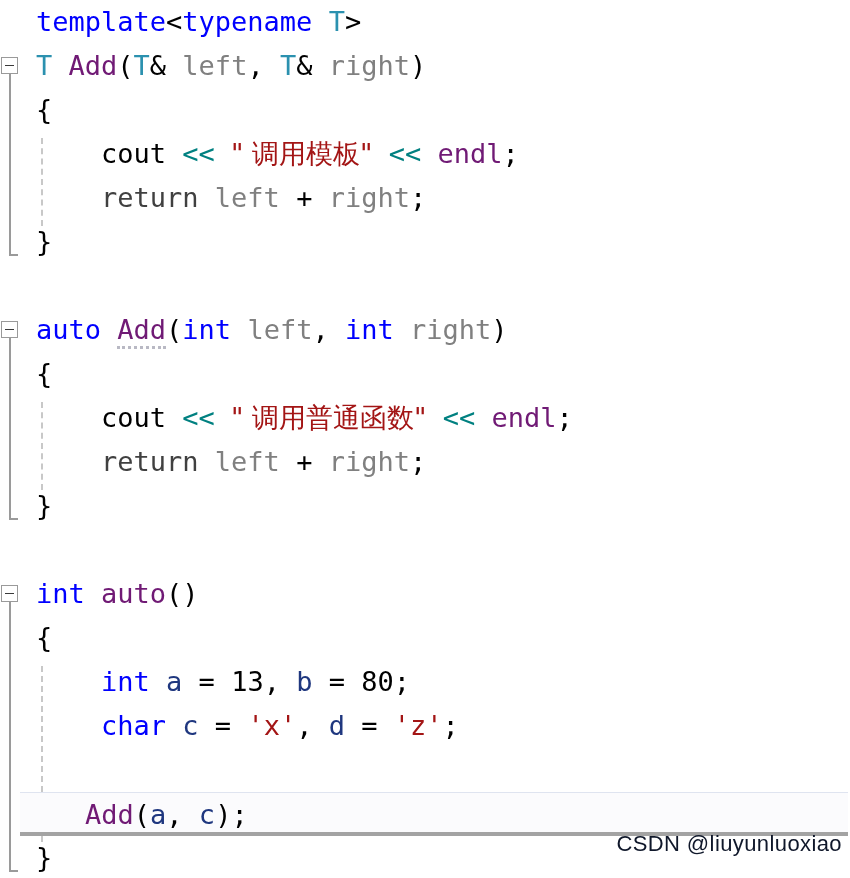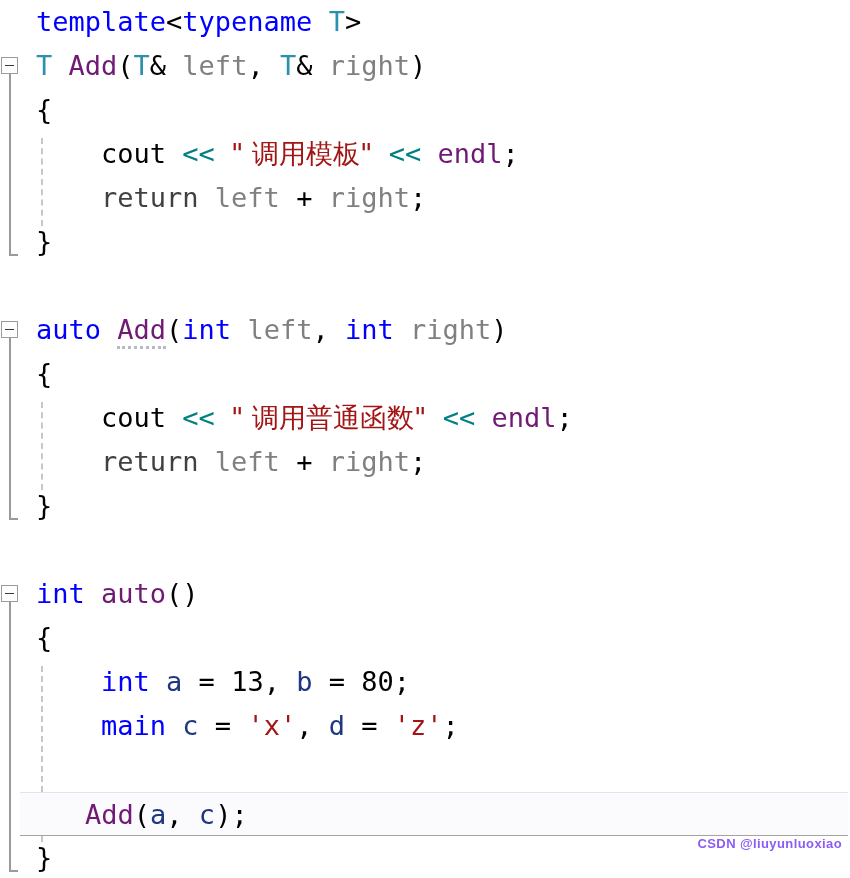--- a/index.html
+++ b/index.html
@@ -33,21 +33,21 @@
     white-space: pre;
     padding-left: 36px;
     box-sizing: border-box;
   }
   .line.blank { height: 44px; }
 
   
   .line.current {
     background: #fbfbfd;
     border-top: 1px solid #dfe4f0;
-    border-bottom: 1px solid #a3a3a3;
+    border-bottom: 4px solid #a3a3a3;
     margin-left: 20px;
     padding-left: 0;
     width: 828px;
   }
 
   
   .fold {
     position: absolute;
     left: 1px;
     top: 13px;
@@ -105,25 +105,24 @@
 
   
   .cjk { font-family: "DejaVu Sans", "Liberation Sans", sans-serif; }
 
   
   #watermark {
     position: absolute;
     right: 8px;
     bottom: 12px;
     font-family: "Liberation Sans", sans-serif;
-    font-size: 13px;
-    color: #8b5cf6;
+    font-size: 22px;
+    color: #0f172a;
     letter-spacing: 0.4px;
     user-select: none;
-    font-weight: bold;
   }
 </style>
 </head>
 <body>
 
 <div id="editor">
 
   <div id="decorations">
       <div class="foldrule" style="top: 74px; height: 182px;"></div>
       <div class="foldrule" style="top: 338px; height: 182px;"></div>
@@ -143,20 +142,20 @@
       <div class="line blank" id="line-7"></div>
       <div class="line" id="line-8"><span class="fold"></span><span class="kw">auto</span><span class="plain"> </span><span class="fn squig">Add</span><span class="plain">(</span><span class="kw">int</span><span class="plain"> </span><span class="param">left</span><span class="plain">, </span><span class="kw">int</span><span class="plain"> </span><span class="param">right</span><span class="plain">)</span></div>
       <div class="line" id="line-9"><span class="plain">{</span></div>
       <div class="line" id="line-10"><span class="plain">    cout </span><span class="op">&lt;&lt;</span><span class="plain"> </span><span class="str cjk">" 调用普通函数"</span><span class="plain"> </span><span class="op">&lt;&lt;</span><span class="plain"> </span><span class="fn">endl</span><span class="plain">;</span></div>
       <div class="line" id="line-11"><span class="plain">    </span><span class="ret">return</span><span class="plain"> </span><span class="param">left</span><span class="plain"> + </span><span class="param">right</span><span class="plain">;</span></div>
       <div class="line" id="line-12"><span class="plain">}</span></div>
       <div class="line blank" id="line-13"></div>
       <div class="line" id="line-14"><span class="fold"></span><span class="kw">int</span><span class="plain"> </span><span class="fn">auto</span><span class="plain">()</span></div>
       <div class="line" id="line-15"><span class="plain">{</span></div>
       <div class="line" id="line-16"><span class="plain">    </span><span class="kw">int</span><span class="plain"> </span><span class="local">a</span><span class="plain"> = </span><span class="plain">13</span><span class="plain">, </span><span class="local">b</span><span class="plain"> = </span><span class="plain">80</span><span class="plain">;</span></div>
-      <div class="line" id="line-17"><span class="plain">    </span><span class="kw">main</span><span class="plain"> </span><span class="local">c</span><span class="plain"> = </span><span class="str">'x'</span><span class="plain">, </span><span class="local">d</span><span class="plain"> = </span><span class="str">'z'</span><span class="plain">;</span></div>
+      <div class="line" id="line-17"><span class="plain">    </span><span class="kw">char</span><span class="plain"> </span><span class="local">c</span><span class="plain"> = </span><span class="str">'x'</span><span class="plain">, </span><span class="local">d</span><span class="plain"> = </span><span class="str">'z'</span><span class="plain">;</span></div>
       <div class="line blank" id="line-18"></div>
       <div class="line current" id="line-19"><span class="plain">    </span><span class="fn">Add</span><span class="plain">(</span><span class="local">a</span><span class="plain">, </span><span class="local">c</span><span class="plain">)</span><span class="plain">;</span></div>
       <div class="line" id="line-20"><span class="plain">}</span></div>
     </div>
 
   <div id="watermark">CSDN @liuyunluoxiao</div>
 </div>
 
 </body></html>

